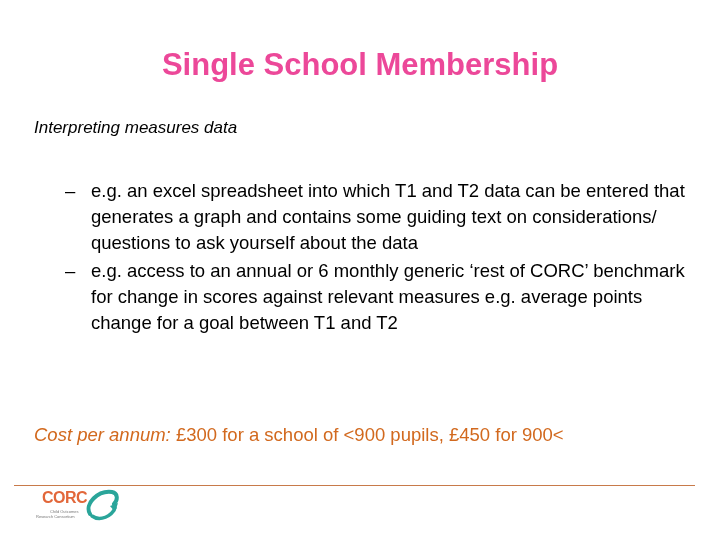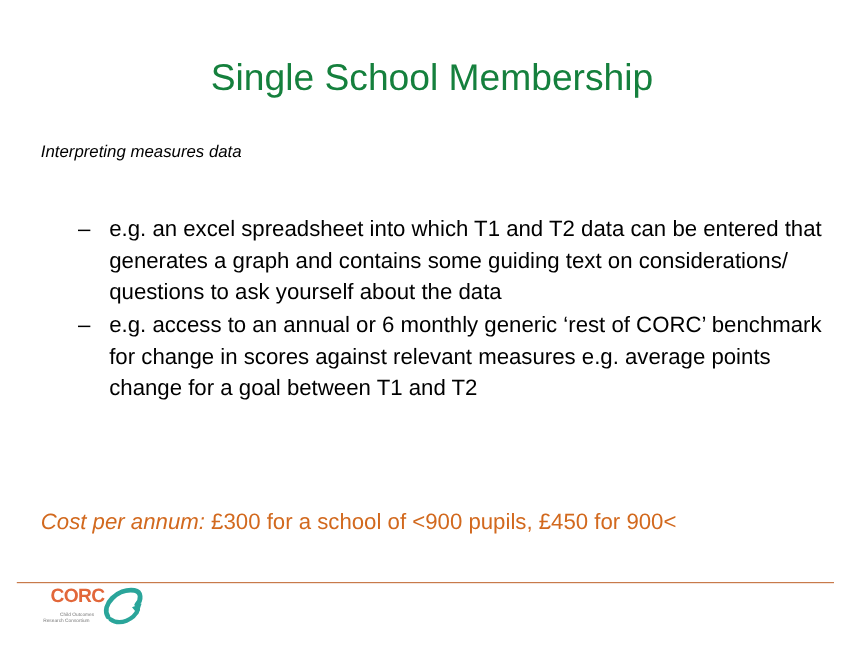--- a/index.html
+++ b/index.html
@@ -2,24 +2,24 @@
 <html><head>
   <meta charset="utf-8">
   <style>
     html, body { margin: 0; padding: 0; }
     body {
       width: 720px; height: 540px; background: #ffffff; position: relative; overflow: hidden;
       font-family: "Liberation Sans", sans-serif; color: #000;
     }
     .title {
       position: absolute; left: 0; top: 47px; width: 720px; text-align: center;
-      font-size: 31px; font-weight: normal; color: #15803d; letter-spacing: 0px;
+      font-size: 31px; font-weight: bold; color: #ec4899; letter-spacing: 0px;
     }
     .subhead {
-      position: absolute; left: 34px; top: 118px; font-size: 14px; font-style: italic; color: #000;
+      position: absolute; left: 34px; top: 118px; font-size: 17px; font-style: italic; color: #000;
     }
     .para {
       position: absolute; left: 34px; top: 178px; width: 660px; font-size: 18.5px; line-height: 26px;
     }
     .bullets { margin: 0; padding: 0; list-style: none; }
     .bullet {
       position: relative; padding-left: 57px; margin: 0 0 2px 0; width: 600px;
     }
     .bullet .dash {
       position: absolute; left: 31px; top: 0;

